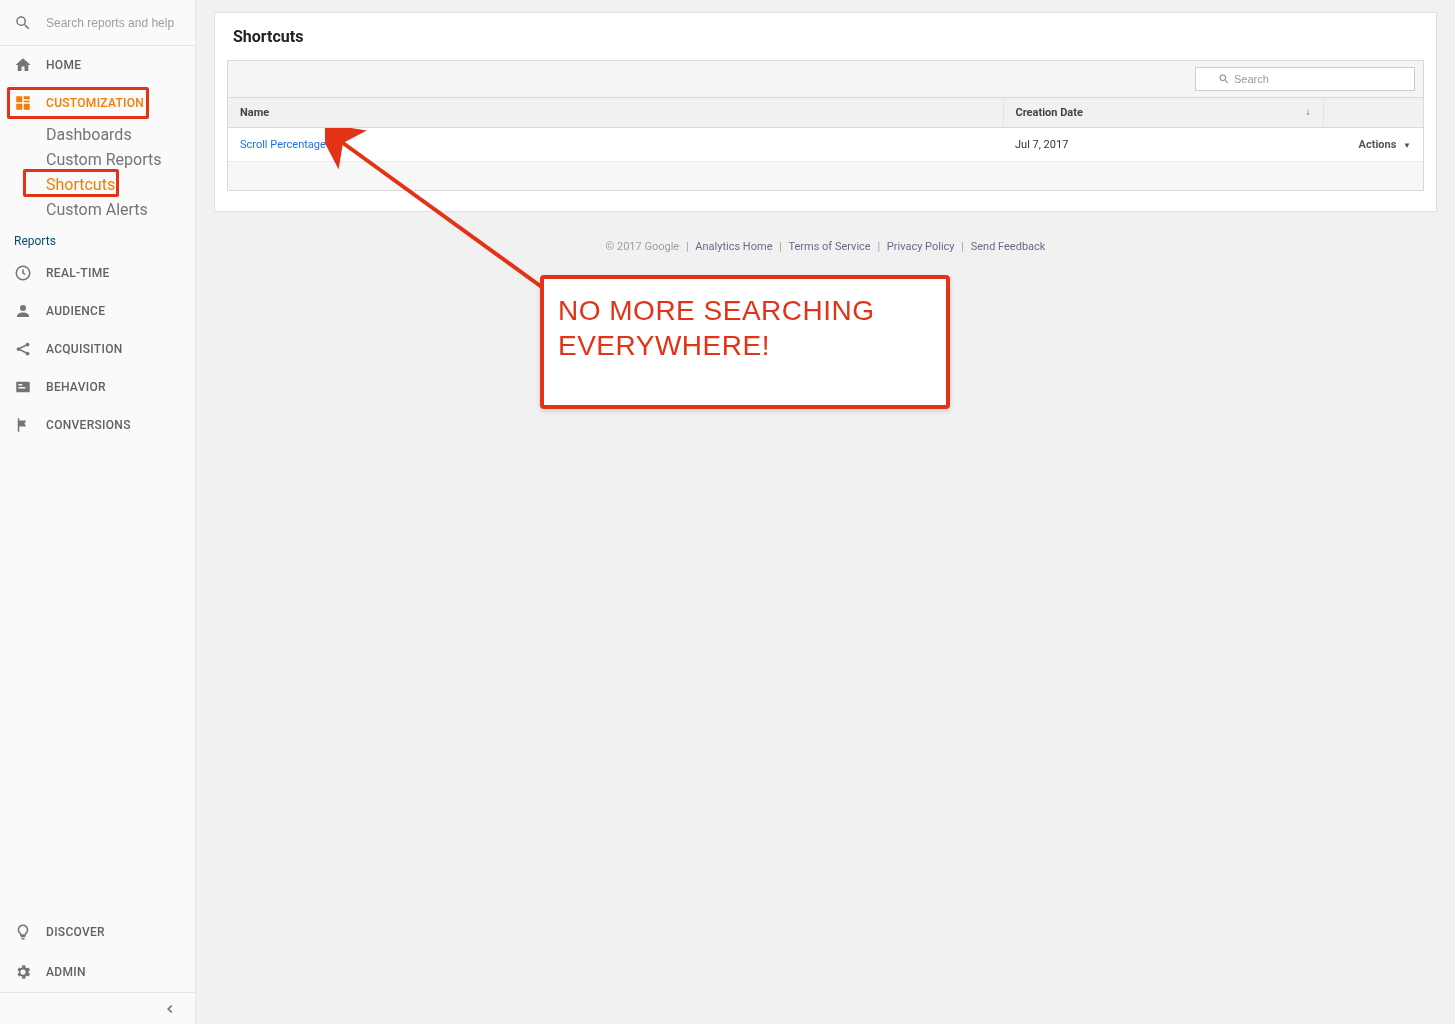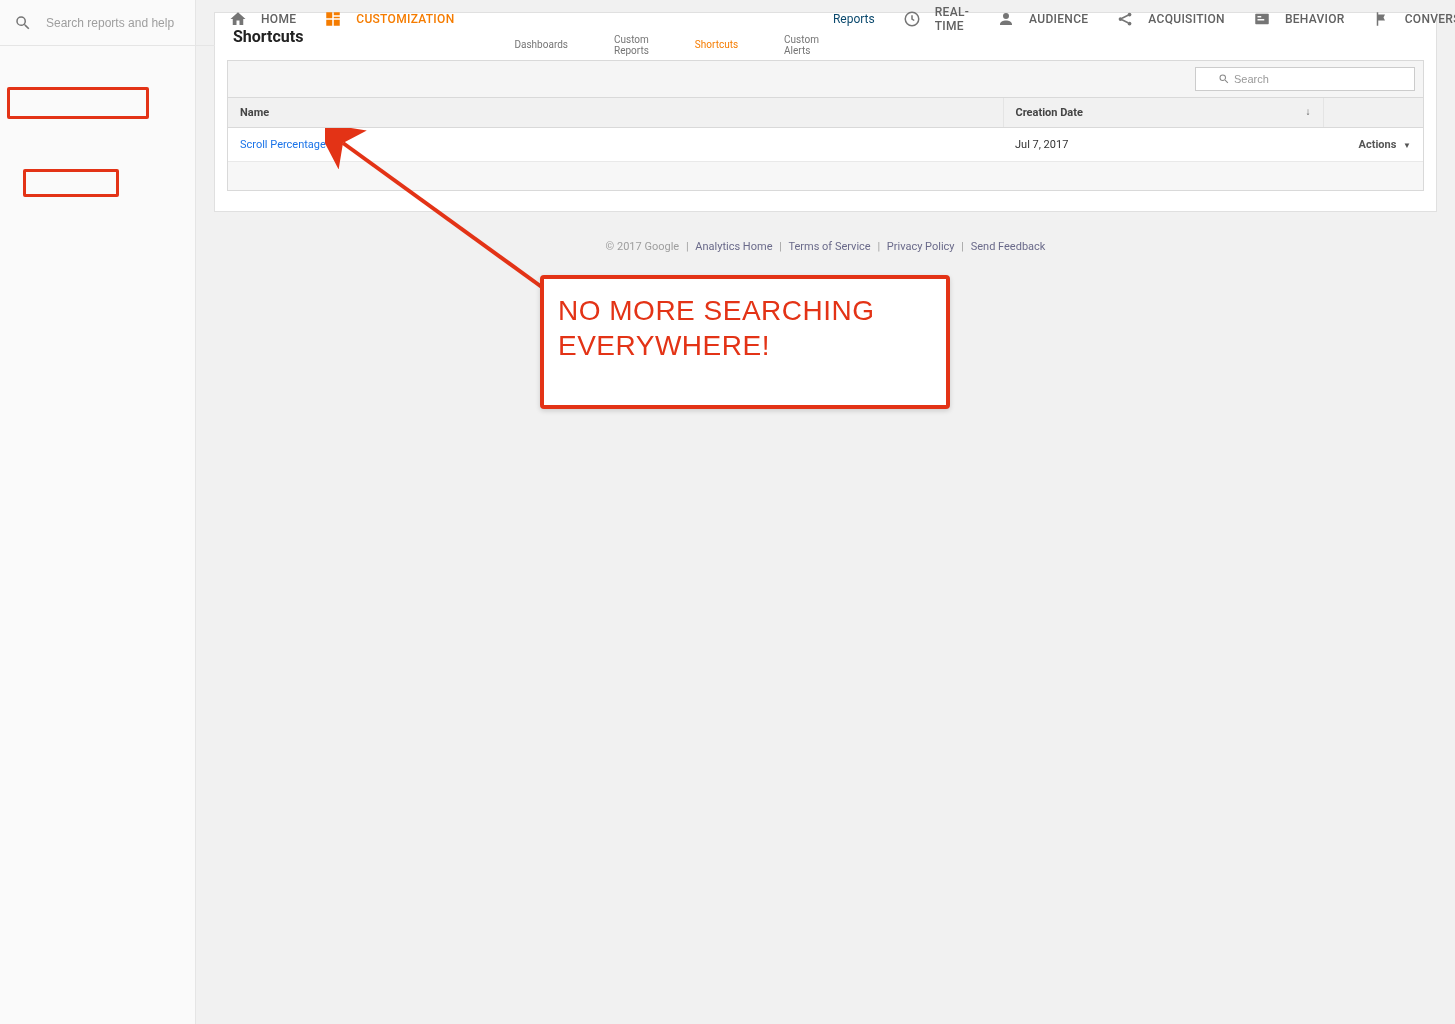--- a/index.html
+++ b/index.html
@@ -12,21 +12,21 @@
     overflow: hidden;
     position: relative;
   }
   .layout { display: flex; height: 100%; }
   
   .sidebar {
     width: 196px;
     background: #fafafa;
     border-right: 1px solid #e5e5e5;
     display: flex;
-    flex-direction: row;
+    flex-direction: column;
     position: relative;
   }
   .sidebar-search {
     display: flex;
     align-items: center;
     height: 46px;
     padding: 0 14px;
     border-bottom: 1px solid #e5e5e5;
   }
   .sidebar-search .icon { width: 18px; height: 18px; color: #757575; margin-right: 14px; }
@@ -42,21 +42,21 @@
     letter-spacing: 0.3px;
     color: #616161;
     cursor: pointer;
   }
   .nav-item .icon { width: 18px; height: 18px; color: #757575; margin-right: 14px; }
   .nav-item.active { color: #f57c00; }
   .nav-item.active .icon { color: #f57c00; }
   .sub-item {
     display: flex; align-items: center;
     height: 25px; padding-left: 46px;
-    font-size: 10px; color: #757575; cursor: pointer; margin-top: 32px;
+    font-size: 16px; color: #757575; cursor: pointer;
   }
   .sub-item.active { color: #f57c00; }
   .group-label {
     padding: 12px 14px 6px;
     font-size: 12px; color: #0c4a6e; font-weight: 400;
   }
   .red-box-cust {
     position: absolute;
     left: 7px; top: 87px; width: 142px; height: 32px;
     border: 3px solid #e33316; border-radius: 2px;
@@ -230,20 +230,45 @@
       <span class="icon">
         <svg viewBox="0 0 24 24" width="18" height="18" fill="currentColor">
             <path d="M5 3v18h2v-7h9l-2-4 2-4H7V3z"></path>
           </svg>
       </span>
       <span>CONVERSIONS</span>
     </div>
 
     <div class="sidebar-spacer"></div>
 
+    <div class="sidebar-bottom">
+      <div class="nav-item">
+        <span class="icon">
+          <svg viewBox="0 0 24 24" width="18" height="18" fill="none" stroke="currentColor" stroke-width="2">
+              <path d="M9 18h6M10 21h4M12 3a6 6 0 00-4 10.5c.7.7 1 1.5 1 2.5h6c0-1 .3-1.8 1-2.5A6 6 0 0012 3z"></path>
+            </svg>
+        </span>
+        <span>DISCOVER</span>
+      </div>
+      <div class="nav-item">
+        <span class="icon">
+          <svg viewBox="0 0 24 24" width="18" height="18" fill="currentColor">
+              <path d="M19.4 13a7.5 7.5 0 000-2l2-1.6-2-3.4-2.4 1a7.3 7.3 0 00-1.7-1L15 3h-4l-.3 2.9a7.3 7.3 0 00-1.7 1l-2.4-1-2 3.4L6.6 11a7.5 7.5 0 000 2l-2 1.6 2 3.4 2.4-1a7.3 7.3 0 001.7 1L11 21h4l.3-2.9a7.3 7.3 0 001.7-1l2.4 1 2-3.4zM12 15.5A3.5 3.5 0 1115.5 12 3.5 3.5 0 0112 15.5z"></path>
+            </svg>
+        </span>
+        <span>ADMIN</span>
+      </div>
+      <div class="collapse-bar">
+        <span class="icon">
+          <svg viewBox="0 0 24 24" width="14" height="14" fill="none" stroke="currentColor" stroke-width="3">
+              <path d="M15 6l-6 6 6 6"></path>
+            </svg>
+        </span>
+      </div>
+    </div>
 
     <div class="red-box-cust"></div>
     <div class="red-box-short"></div>
   </aside>
 
   <main class="main">
     <div class="panel">
       <div class="panel-title">Shortcuts</div>
       <div class="table-wrap">
         <div class="search-row">

